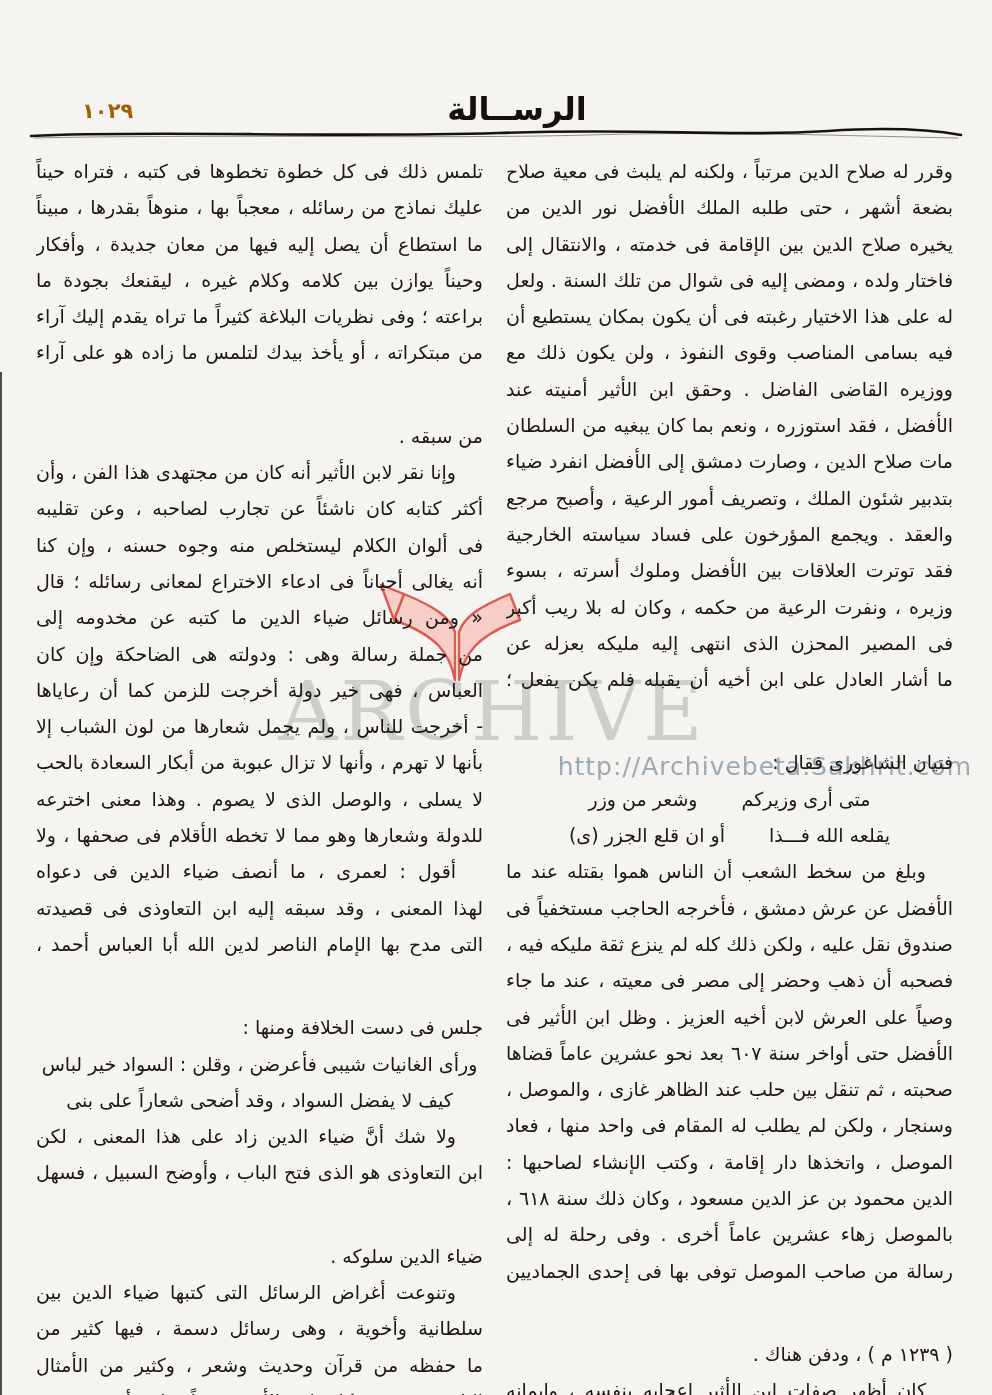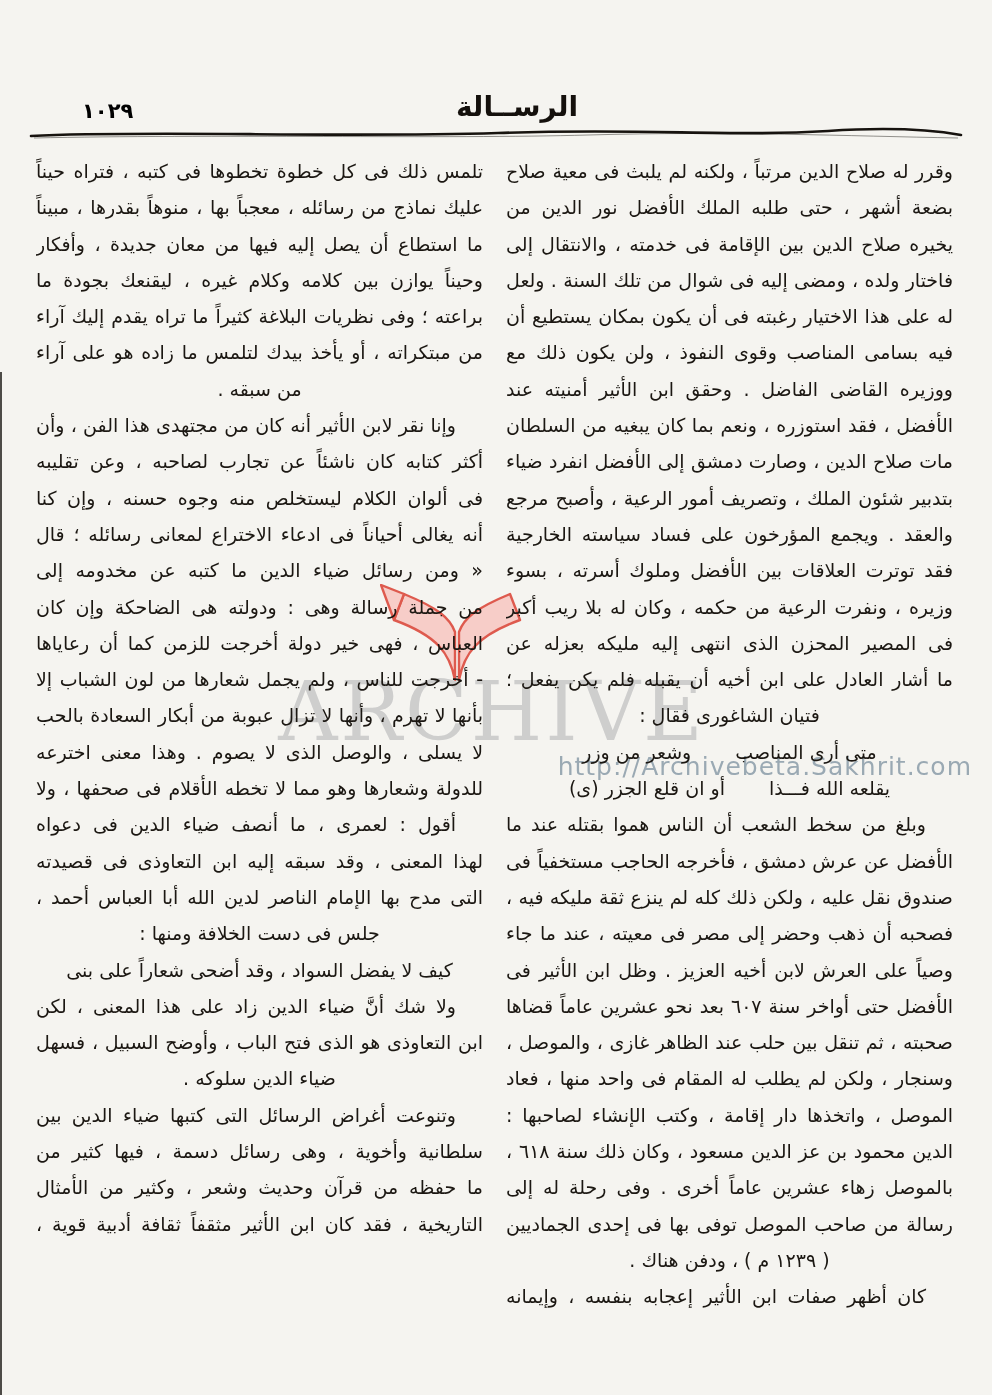--- a/index.html
+++ b/index.html
@@ -4,25 +4,25 @@
 <style>
   html,body{margin:0;padding:0;}
   body{
     width:992px;height:1395px;position:relative;overflow:hidden;
     background:#f5f4f0;
     font-family:"DejaVu Sans",sans-serif;color:#1b1712;
   }
   
   .page-num{
     position:absolute;top:99px;left:82px;
-    font-size:21px;font-weight:bold;letter-spacing:2px;color:#000000;
+    font-size:21px;font-weight:bold;letter-spacing:2px;color:#a16207;
   }
   .header-title{
     position:absolute;top:90px;left:317px;width:400px;text-align:center;
-    font-size:28px;font-weight:bold;color:#14100c;direction:rtl;
+    font-size:32px;font-weight:bold;color:#14100c;direction:rtl;
   }
   .header-rule{position:absolute;top:124px;left:28px;}
   
   .edge-line{
     position:absolute;left:0;top:372px;bottom:0;width:2px;
     background:#23201d;opacity:.8;
   }
   
   .wm{position:absolute;inset:0;z-index:1;pointer-events:none;margin-left:12px;}
   .wm-logo{position:absolute;left:368px;top:584px;}
@@ -39,21 +39,21 @@
   .col{
     position:absolute;top:153px;width:447px;z-index:2;
     direction:rtl;font-size:19px;line-height:36.3px;
     letter-spacing:-0.2px;
   }
   .col-left{left:36px;}
   .col-right{left:506px;}
   .row{height:36.3px;overflow:hidden;}
   .row.j,.row.i{text-align:justify;text-align-last:justify;}
   .row.i{padding-right:27px;}
-  .row.e{text-align:center;}
+  .row.e{text-align:right;margin-top:47px;}
   .row.c{text-align:center;text-align-last:center;}
   .row.v{display:flex;justify-content:center;gap:44px;}
   .row.v span{white-space:nowrap;}
 </style>
 </head>
 <body>
 
 <div class="page-num">١٠٢٩</div>
 <div class="header-title">الرســالة</div>
 <svg class="header-rule" width="936" height="18" viewBox="0 0 936 18">
@@ -86,21 +86,21 @@
     <div class="row j">الأفضل ، فقد استوزره ، ونعم بما كان يبغيه من السلطان . فلما</div>
     <div class="row j">مات صلاح الدين ، وصارت دمشق إلى الأفضل انفرد ضياء الدين</div>
     <div class="row j">بتدبير شئون الملك ، وتصريف أمور الرعية ، وأصبح مرجع الحل</div>
     <div class="row j">والعقد . ويجمع المؤرخون على فساد سياسته الخارجية والداخلية</div>
     <div class="row j">فقد توترت العلاقات بين الأفضل وملوك أسرته ، بسوء تدبير</div>
     <div class="row j">وزيره ، ونفرت الرعية من حكمه ، وكان له بلا ريب أكبر الأثر</div>
     <div class="row j">فى المصير المحزن الذى انتهى إليه مليكه بعزله عن الملك . وكثيراً</div>
     <div class="row j">ما أشار العادل على ابن أخيه أن يقبله فلم يكن يفعل ؛ وهجاه الشهاب</div>
     <div class="row e">فتيان الشاغورى فقال :</div>
     <div class="row v">
-      <span>متى أرى المناصب</span>
+      <span>متى أرى وزيركم</span>
       <span>وشعر من وزر</span>
     </div>
     <div class="row v">
       <span>يقلعه الله فـــذا</span>
       <span>أو ان قلع الجزر (ى)</span>
     </div>
     <div class="row i">وبلغ من سخط الشعب أن الناس هموا بقتله عند ما نزل</div>
     <div class="row j">الأفضل عن عرش دمشق ، فأخرجه الحاجب مستخفياً فى</div>
     <div class="row j">صندوق نقل عليه ، ولكن ذلك كله لم ينزع ثقة مليكه فيه ،</div>
     <div class="row j">فصحبه أن ذهب وحضر إلى مصر فى معيته ، عند ما جاء الأفضل</div>
@@ -131,20 +131,21 @@
     <div class="row j">من جملة رسالة وهى : ودولته هى الضاحكة وإن كان نسبها إلى</div>
     <div class="row j">العباس ، فهى خير دولة أخرجت للزمن كما أن رعاياها خير أمة</div>
     <div class="row j">- أخرجت للناس ، ولم يجمل شعارها من لون الشباب إلا تفاؤلا</div>
     <div class="row j">بأنها لا تهرم ، وأنها لا تزال عبوبة من أبكار السعادة بالحب الذى</div>
     <div class="row j">لا يسلى ، والوصل الذى لا يصوم . وهذا معنى اخترعه الخادم</div>
     <div class="row j">للدولة وشعارها وهو مما لا تخطه الأقلام فى صحفها ، ولا أجالته</div>
     <div class="row i">أقول : لعمرى ، ما أنصف ضياء الدين فى دعواه الاختراع</div>
     <div class="row j">لهذا المعنى ، وقد سبقه إليه ابن التعاوذى فى قصيدته السينية</div>
     <div class="row j">التى مدح بها الإمام الناصر لدين الله أبا العباس أحمد ، أول يوم</div>
     <div class="row e">جلس فى دست الخلافة ومنها :</div>
+    <div class="row c">ورأى الغانيات شيبى فأعرضن ، وقلن : السواد خير لباس</div>
     <div class="row c">كيف لا يفضل السواد ، وقد أضحى شعاراً على بنى العباس</div>
     <div class="row i">ولا شك أنَّ ضياء الدين زاد على هذا المعنى ، لكن</div>
     <div class="row j">ابن التعاوذى هو الذى فتح الباب ، وأوضح السبيل ، فسهل على</div>
     <div class="row e">ضياء الدين سلوكه .</div>
     <div class="row i">وتنوعت أغراض الرسائل التى كتبها ضياء الدين بين</div>
     <div class="row j">سلطانية وأخوية ، وهى رسائل دسمة ، فيها كثير من معانى</div>
     <div class="row j">ما حفظه من قرآن وحديث وشعر ، وكثير من الأمثال والإشارات</div>
     <div class="row j">التاريخية ، فقد كان ابن الأثير مثقفاً ثقافة أدبية قوية ، والتزم فى</div>
   </div>
 

